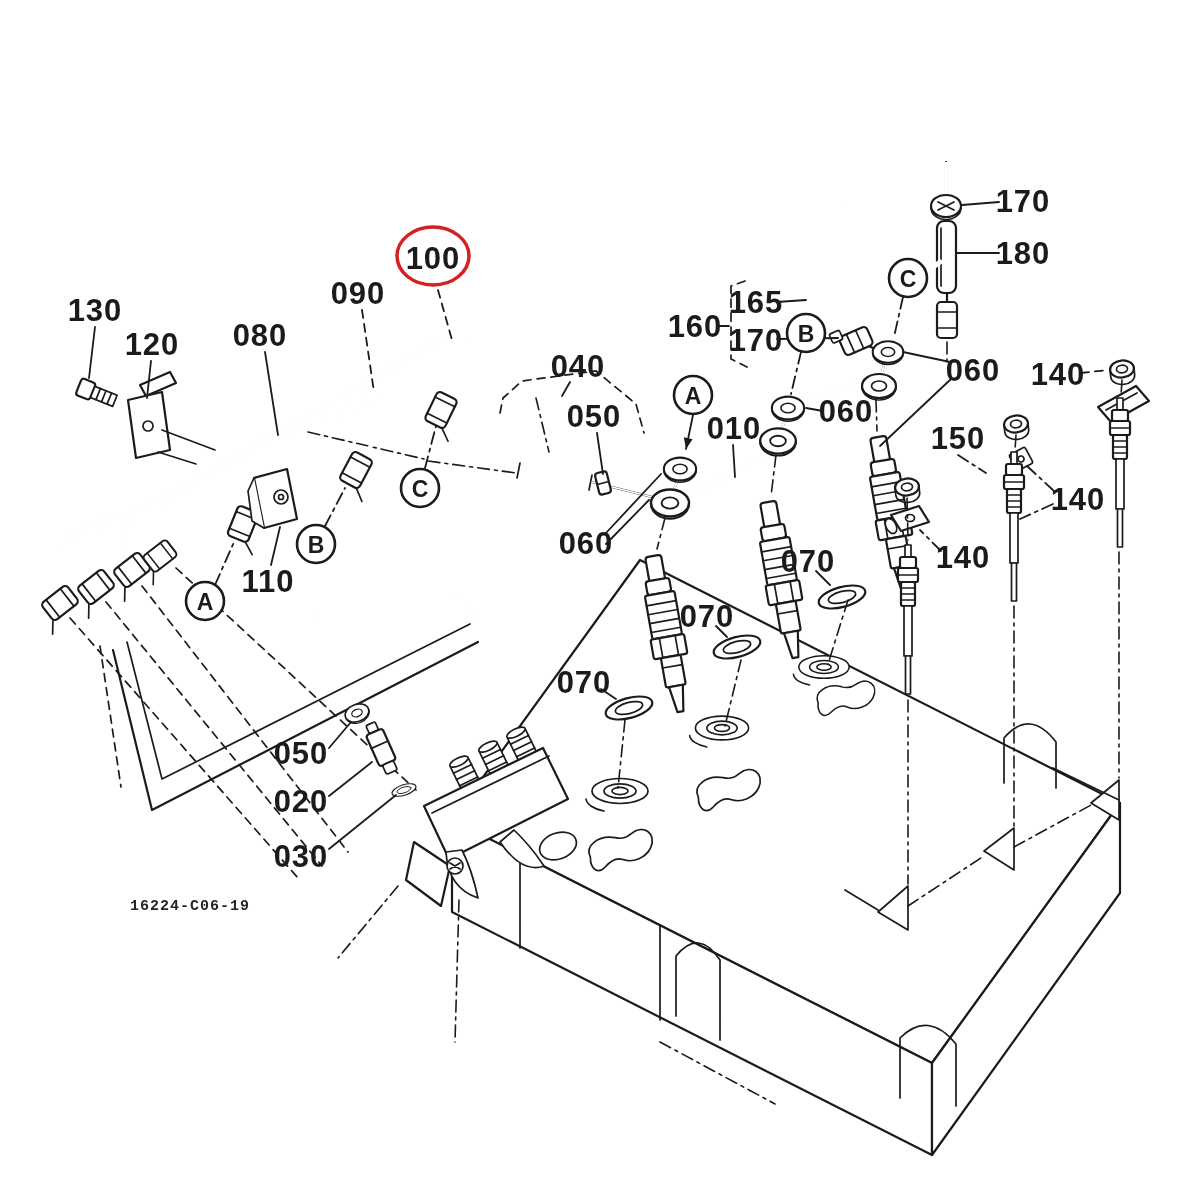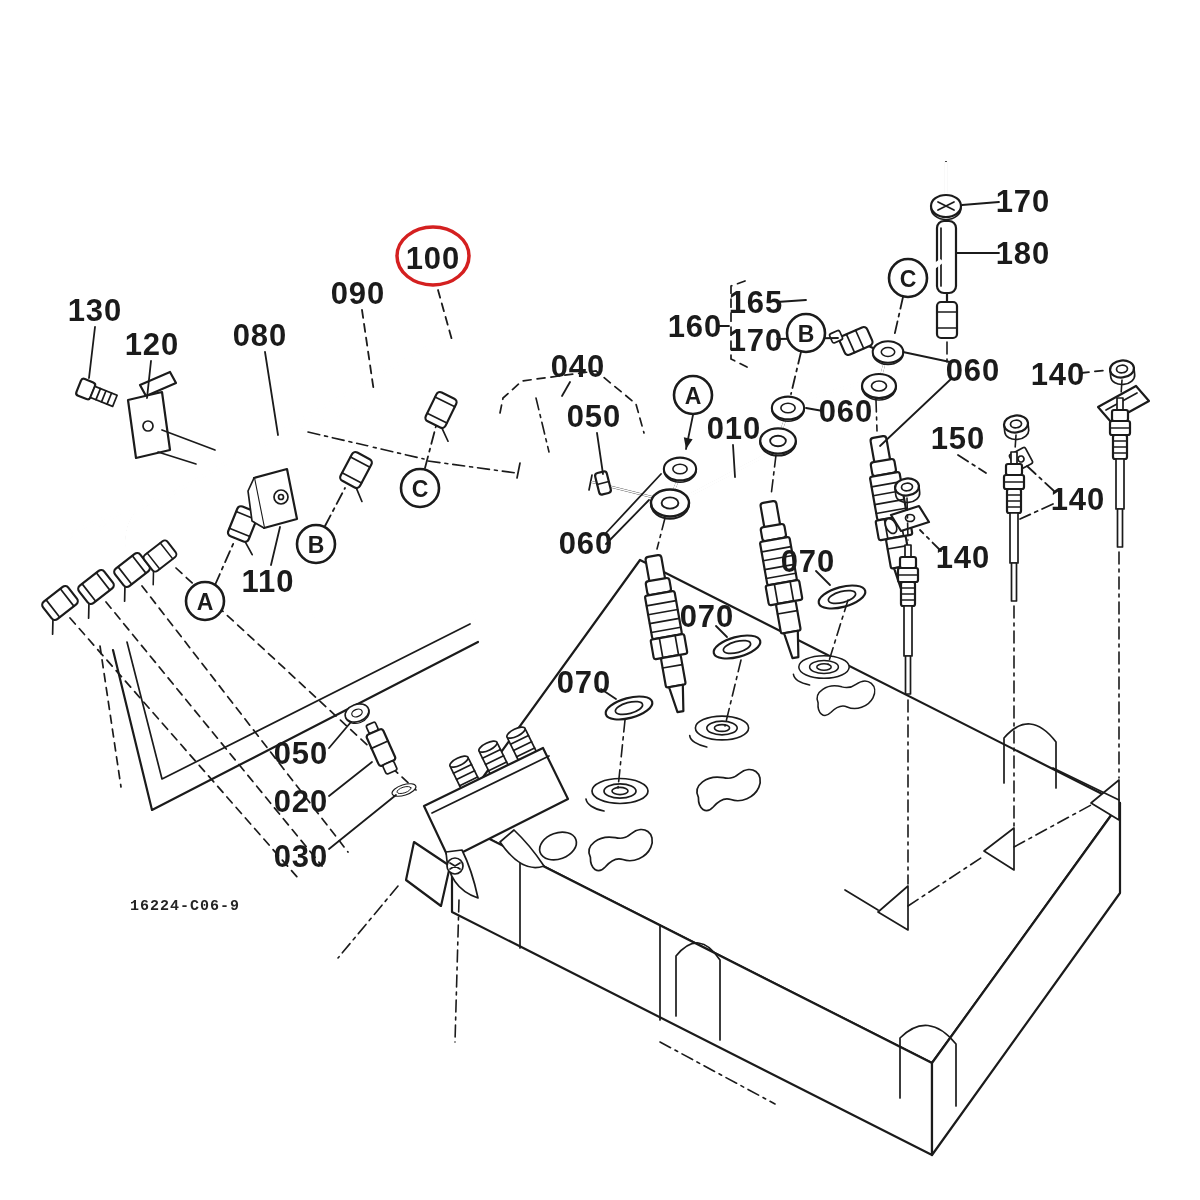--- a/index.html
+++ b/index.html
@@ -415,14 +415,14 @@
           <text x="806" y="341.5" class="rlabel">B</text>
         </g>
         <g>
           <line x1="903" y1="297" x2="894" y2="337" class="lead dashdot"></line>
           <circle cx="908" cy="278" r="19" fill="#fff" stroke="#1b1b1b" stroke-width="2.6"></circle>
           <text x="908" y="286.5" class="rlabel">C</text>
         </g>
       </g>
 </svg>
 
-<div class="code-label">16224-C06-9</div>
+<div class="code-label">16224-C06-19</div>
 </div>
 
 </body></html>

